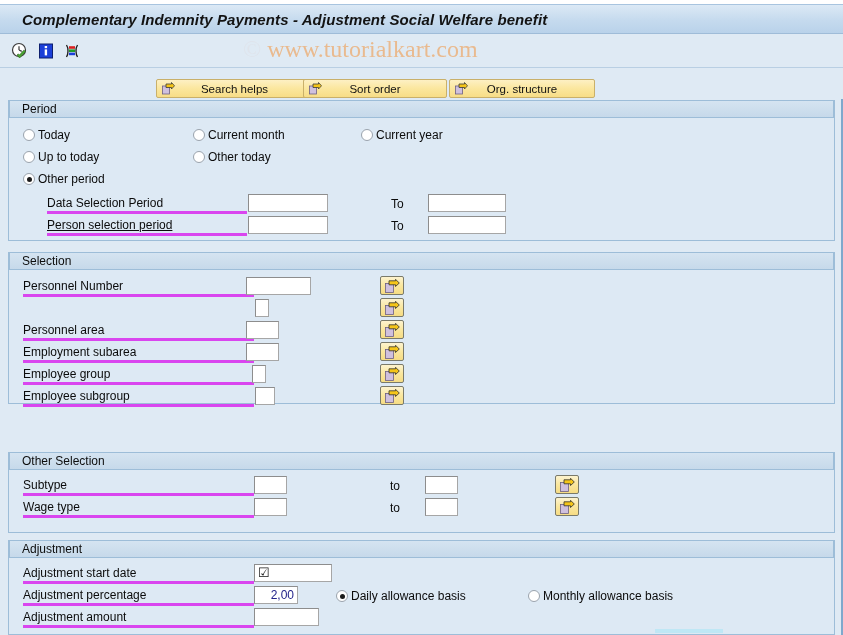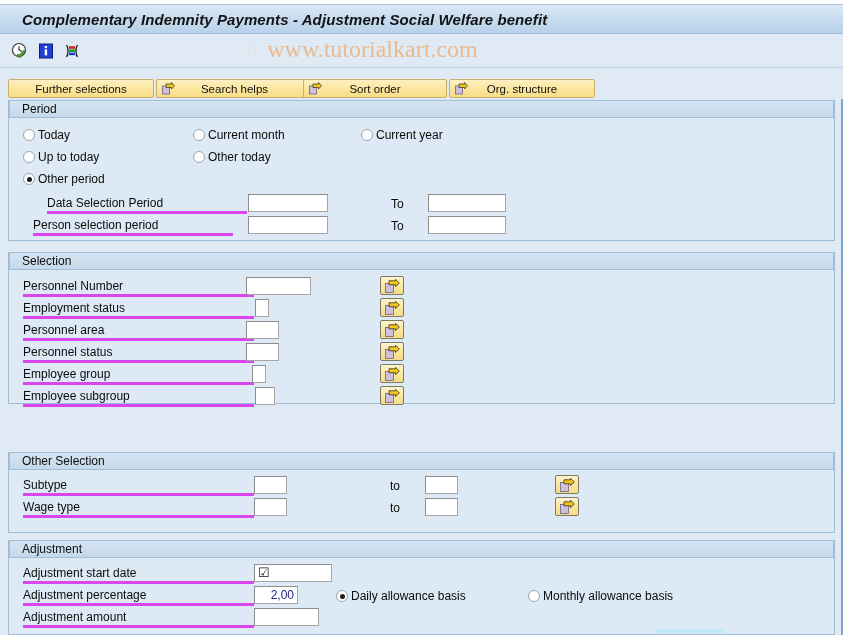--- a/index.html
+++ b/index.html
@@ -274,23 +274,20 @@
         <rect x="6" y="10.6" width="6" height="2.6" fill="#1b3fd8"></rect>
       </svg>
     </div>
   </div>
 
   <div class="watermark">
     <span class="c">©</span><span> www.tutorialkart.com</span>
   </div>
 
   <div class="buttonbar">
-    <div class="sapbtn b0">
-      <span>Further selections</span>
-    </div>
     <div class="sapbtn b1">
       <span class="arr">
         <svg width="13" height="13" viewBox="0 0 13 13">
           <rect x="0.5" y="4" width="7" height="8" fill="#cfc0de" stroke="#6c5f82" stroke-width=".8"></rect>
           <path d="M4 2 L9.5 2 L9.5 0.5 L12.5 3.8 L9.5 7 L9.5 5.5 L4 5.5 Z" fill="#f5c518" stroke="#3a3a3a" stroke-width=".8"></path>
         </svg>
       </span>
       <span>Search helps</span>
     </div>
     <div class="sapbtn b2">
@@ -344,59 +341,58 @@
         <div class="radio-row" style="left:14px; top:54px;text-align:right;">
           <span class="radio checked"></span>
           <span class="radio-label">Other period</span>
         </div>
 
         <div class="fieldlabel" style="left:38px; top:76px; width:200px;">Data Selection Period</div>
         <div class="inp left" style="left:239px; top:76px; width:80px;"></div>
         <div class="plain-label" style="left:382px; top:79px;">To</div>
         <div class="inp left" style="left:419px; top:76px; width:78px;"></div>
 
-        <div class="fieldlabel" style="left:24px; top:98px; width:200px;">Person selection period</div>
+        <div class="fieldlabel" style="left:38px; top:98px; width:200px;text-decoration:underline;">Person selection period</div>
         <div class="inp left" style="left:239px; top:98px; width:80px;"></div>
         <div class="plain-label" style="left:382px; top:101px;">To</div>
         <div class="inp left" style="left:419px; top:98px; width:78px;"></div>
       </div>
     </div>
 
     <div class="group g-selection">
       <div class="group-header">Selection</div>
       <div class="group-body">
 
         <div class="fieldlabel" style="left:14px; top:7px; width:231px;">Personnel Number</div>
         <div class="inp left" style="left:237px; top:7px; width:65px;"></div>
         <div class="selbtn" style="left:371px; top:6px;">
           <svg width="15" height="14" viewBox="0 0 15 14">
               <rect x="0.5" y="4.5" width="8" height="9" fill="#cfc0de" stroke="#6c5f82" stroke-width=".8"></rect>
               <path d="M4 1.8 L10.5 1.8 L10.5 0.3 L14.3 4 L10.5 7.5 L10.5 5.8 L4 5.8 Z" fill="#f5c518" stroke="#2f2f2f" stroke-width=".8"></path>
             </svg>
         </div>
 
-        <div class="fieldlabel" style="left:14px; top:29px; width:231px;">Employment status</div>
         <div class="inp left" style="left:246px; top:29px; width:14px;"></div>
         <div class="selbtn" style="left:371px; top:28px;">
           <svg width="15" height="14" viewBox="0 0 15 14">
               <rect x="0.5" y="4.5" width="8" height="9" fill="#cfc0de" stroke="#6c5f82" stroke-width=".8"></rect>
               <path d="M4 1.8 L10.5 1.8 L10.5 0.3 L14.3 4 L10.5 7.5 L10.5 5.8 L4 5.8 Z" fill="#f5c518" stroke="#2f2f2f" stroke-width=".8"></path>
             </svg>
         </div>
 
         <div class="fieldlabel" style="left:14px; top:51px; width:231px;">Personnel area</div>
         <div class="inp left" style="left:237px; top:51px; width:33px;"></div>
         <div class="selbtn" style="left:371px; top:50px;">
           <svg width="15" height="14" viewBox="0 0 15 14">
               <rect x="0.5" y="4.5" width="8" height="9" fill="#cfc0de" stroke="#6c5f82" stroke-width=".8"></rect>
               <path d="M4 1.8 L10.5 1.8 L10.5 0.3 L14.3 4 L10.5 7.5 L10.5 5.8 L4 5.8 Z" fill="#f5c518" stroke="#2f2f2f" stroke-width=".8"></path>
             </svg>
         </div>
 
-        <div class="fieldlabel" style="left:14px; top:73px; width:231px;">Personnel status</div>
+        <div class="fieldlabel" style="left:14px; top:73px; width:231px;">Employment subarea</div>
         <div class="inp left" style="left:237px; top:73px; width:33px;"></div>
         <div class="selbtn" style="left:371px; top:72px;">
           <svg width="15" height="14" viewBox="0 0 15 14">
               <rect x="0.5" y="4.5" width="8" height="9" fill="#cfc0de" stroke="#6c5f82" stroke-width=".8"></rect>
               <path d="M4 1.8 L10.5 1.8 L10.5 0.3 L14.3 4 L10.5 7.5 L10.5 5.8 L4 5.8 Z" fill="#f5c518" stroke="#2f2f2f" stroke-width=".8"></path>
             </svg>
         </div>
 
         <div class="fieldlabel" style="left:14px; top:95px; width:231px;">Employee group</div>
         <div class="inp left" style="left:243px; top:95px; width:14px;"></div>

